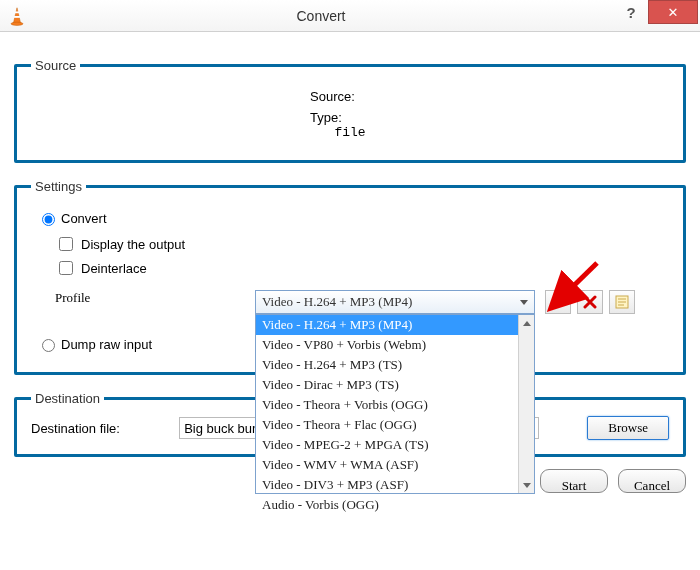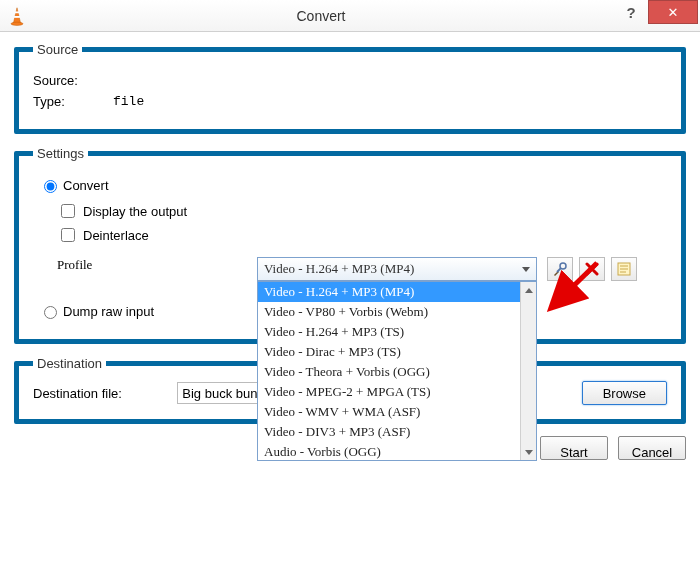--- a/index.html
+++ b/index.html
@@ -45,33 +45,33 @@
     color: #fff;
     display: flex; align-items: center; justify-content: center;
     font-size: 13px;
     border: 1px solid #a94442;
     margin-right: 2px;
   }
   .window-body {
     padding: 10px 14px 12px 14px;
   }
   fieldset {
-    border: 5px solid #0369a1;
+    border: 3px solid #0369a1;
     border-radius: 2px;
-    margin: 0 0 12px 0;
+    margin: 16px 0 12px 0;
     padding: 10px 14px 14px 14px;
     position: relative;
   }
   legend {
     font-size: 13px;
     color: #333;
     padding: 0 4px;
     background: #fff;
   }
-  .row { display: flex; align-items: center; margin: 6px 0; }
+  .row { display: flex; align-items: center; margin: 6px 0; flex-direction: column; }
   .label { width: 80px; }
   .label-short { width: 110px; }
   input[type=text] {
     flex: 1;
     height: 22px;
     padding: 2px 4px;
     border: 1px solid #bbb;
     font-size: 13px;
     font-family: inherit;
   }
@@ -145,35 +145,35 @@
     background: linear-gradient(#fdfdfd,#eaeaea);
     display: flex; align-items: center; justify-content: center;
   }
   .dest-row { display: flex; align-items: center; justify-content: space-between; }
   .btn {
     height: 24px;
     padding: 0 16px;
     border: 1px solid #888;
     background: linear-gradient(#fdfdfd,#e8e8e8);
     font-size: 13px;
-    font-family: Liberation Sans, sans-serif;
+    font-family: Liberation Serif, serif;
     border-radius: 2px;
     cursor: default;
   }
   .btn.browse {
     border: 1px solid #2a7ad2;
     box-shadow: 0 0 2px #6faee9;
     padding: 0 20px;
     margin-left: 10px;
   }
   .bottom-buttons {
     display: flex; justify-content: flex-end; gap: 10px;
     margin-top: 8px;
   }
-  .bottom-buttons .btn { width: 68px; padding: 8px; }
+  .bottom-buttons .btn { width: 68px; padding: 8px; border-radius: 9px; }
   .arrow-annotation {
     position: absolute;
     z-index: 200;
     pointer-events: none;
   }
 </style>
 </head>
 <body>
 
 <div class="titlebar">
@@ -230,20 +230,21 @@
         <div class="dropdown-selected">
           <span>Video - H.264 + MP3 (MP4)</span>
           <span class="chevron"></span>
         </div>
         <div class="dropdown-list">
           <div class="opt selected">Video - H.264 + MP3 (MP4)</div>
           <div class="opt">Video - VP80 + Vorbis (Webm)</div>
           <div class="opt">Video - H.264 + MP3 (TS)</div>
           <div class="opt">Video - Dirac + MP3 (TS)</div>
           <div class="opt">Video - Theora + Vorbis (OGG)</div>
+          <div class="opt">Video - Theora + Flac (OGG)</div>
           <div class="opt">Video - MPEG-2 + MPGA (TS)</div>
           <div class="opt">Video - WMV + WMA (ASF)</div>
           <div class="opt">Video - DIV3 + MP3 (ASF)</div>
           <div class="opt">Audio - Vorbis (OGG)</div>
           <div class="dropdown-scrollbar">
             <div class="arrow">
                 <div class="tri-up"></div>
               </div>
             <div class="arrow">
                 <div class="tri-down"></div>

